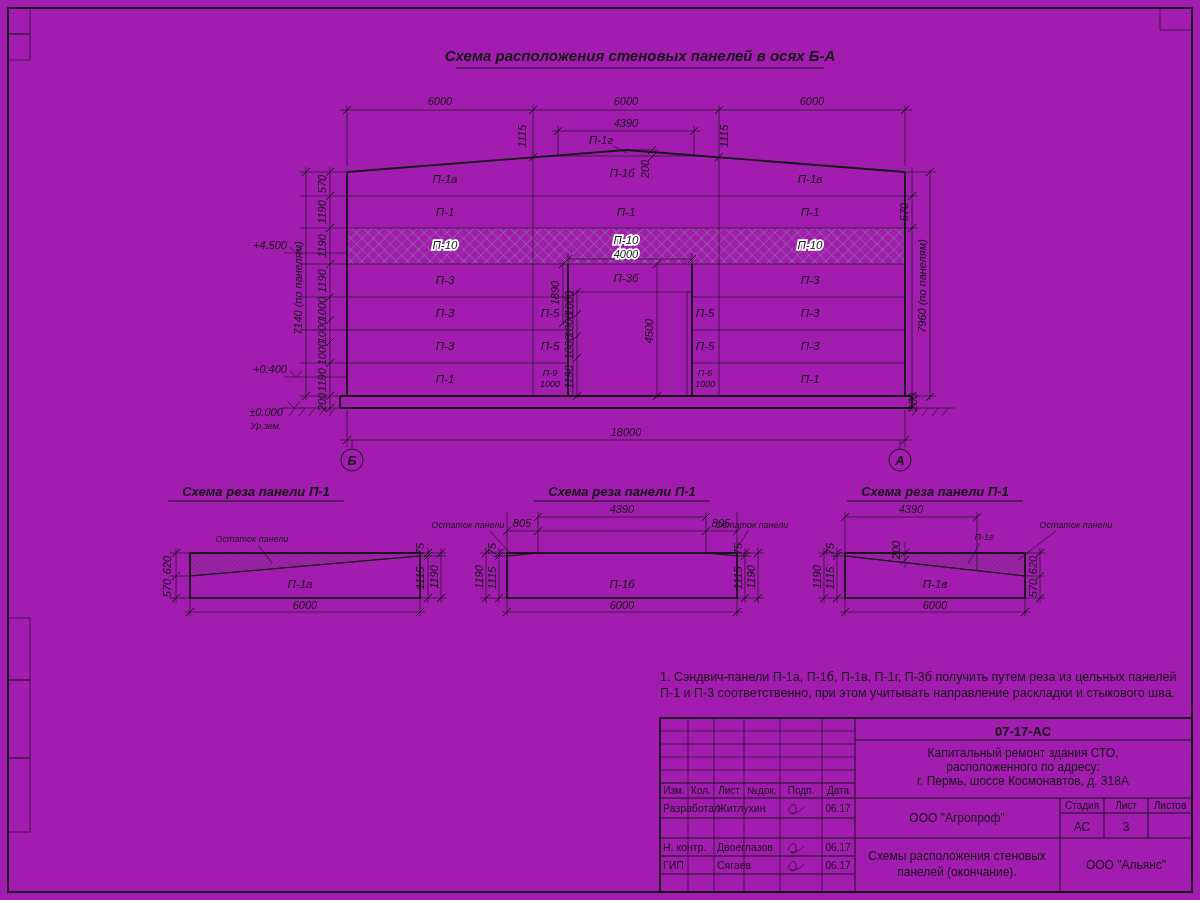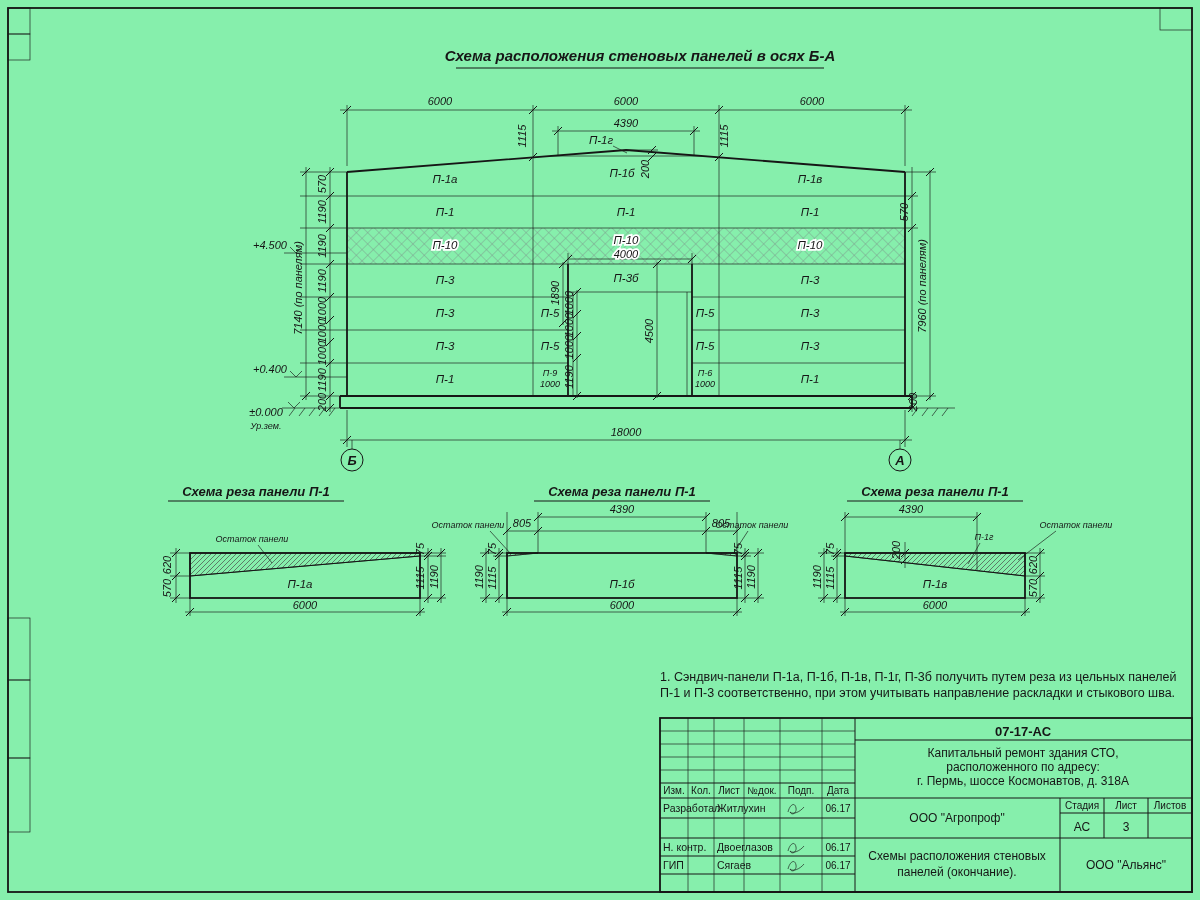--- a/index.html
+++ b/index.html
@@ -1,16 +1,16 @@
 <!DOCTYPE html>
 <html><head>
 <meta charset="utf-8">
 <style>
   html,body{margin:0;padding:0;background:#9a9a9a;}
-  .sheet{width:1200px;height:900px;background:#86efac;position:relative;overflow:hidden;}
+  .sheet{width:1200px;height:900px;background:#a21caf;position:relative;overflow:hidden;}
   svg{display:block;}
   text{font-family:"Liberation Sans",sans-serif;fill:#161616;}
   .ln{stroke:#161616;fill:none;stroke-width:1;}
   .thn{stroke-width:0.65;}
   .thk{stroke-width:1.8;}
   .tk{stroke:#161616;stroke-width:1;}
   .dim{font-size:11px;font-style:italic;text-anchor:middle;}
   .sm{font-size:9px;font-style:italic;text-anchor:middle;}
   .lbl{font-size:11.5px;font-style:italic;text-anchor:middle;}
   .halo{stroke:#ffffff;stroke-width:3.5px;paint-order:stroke;}

